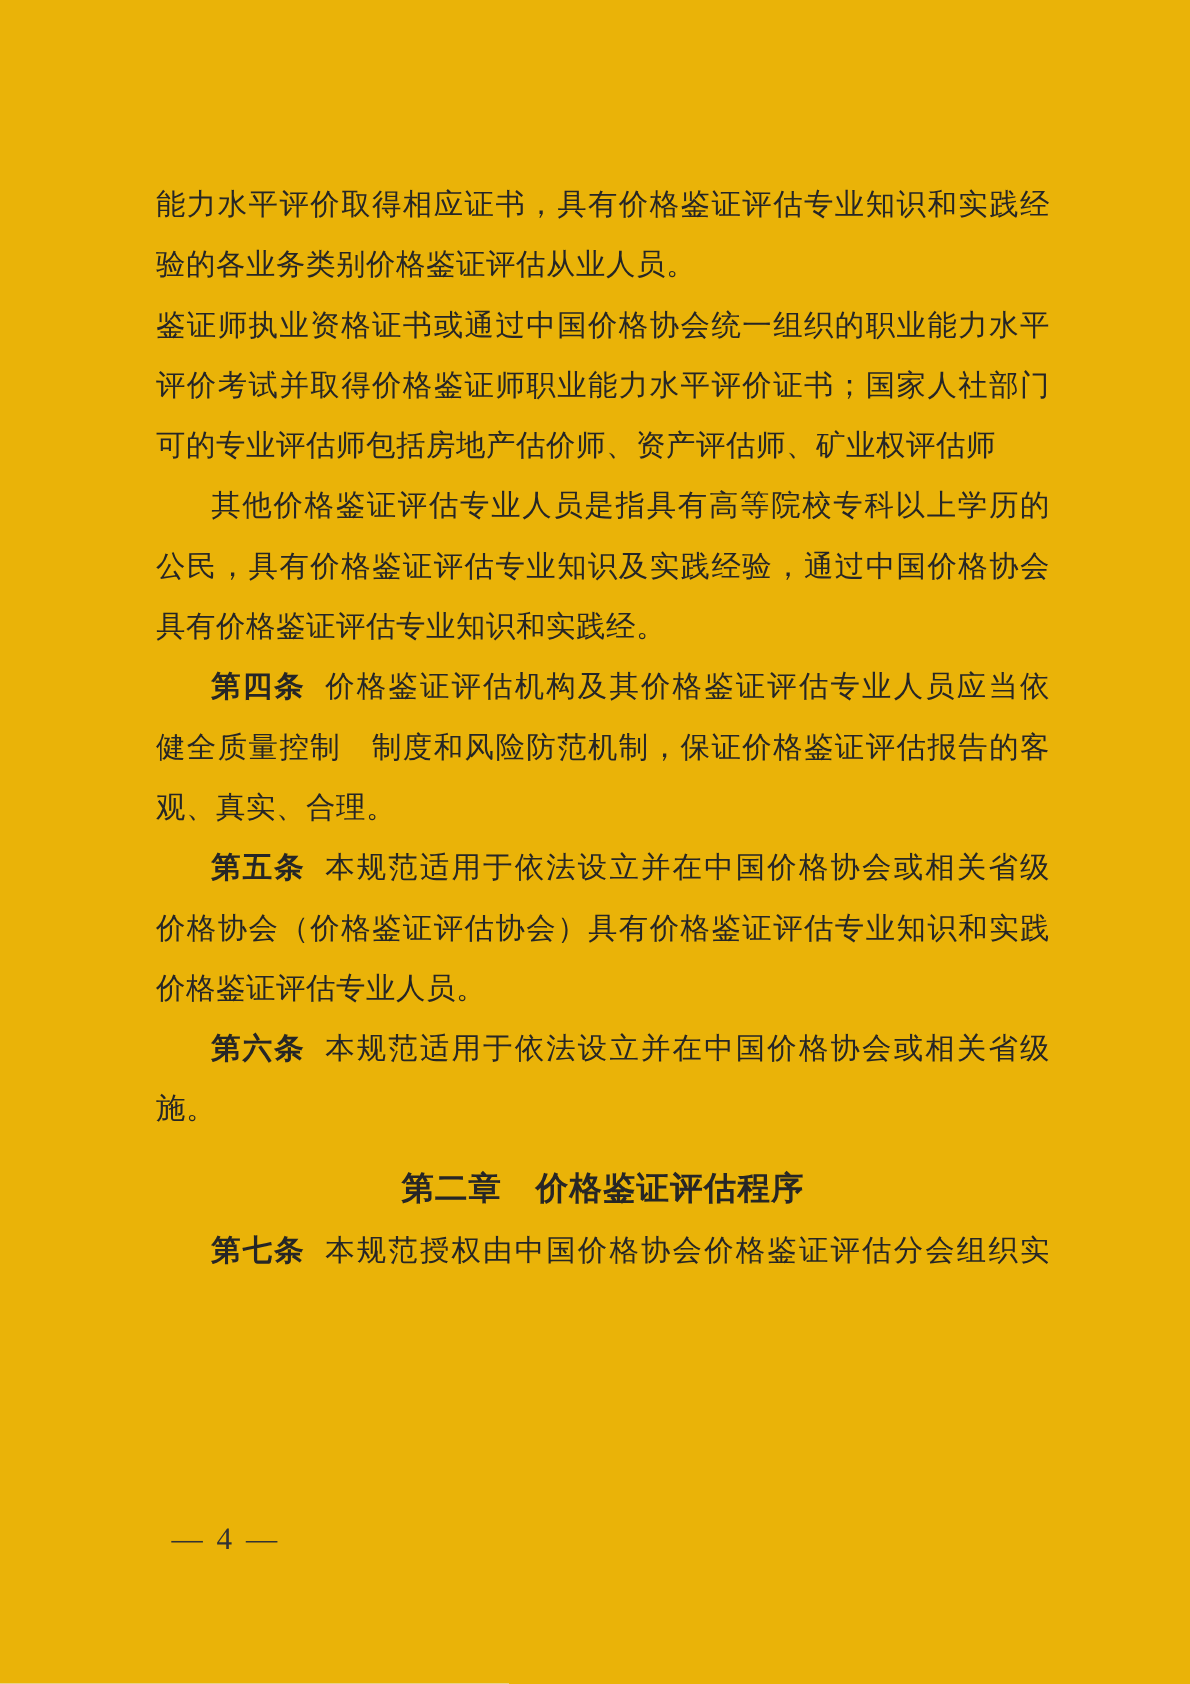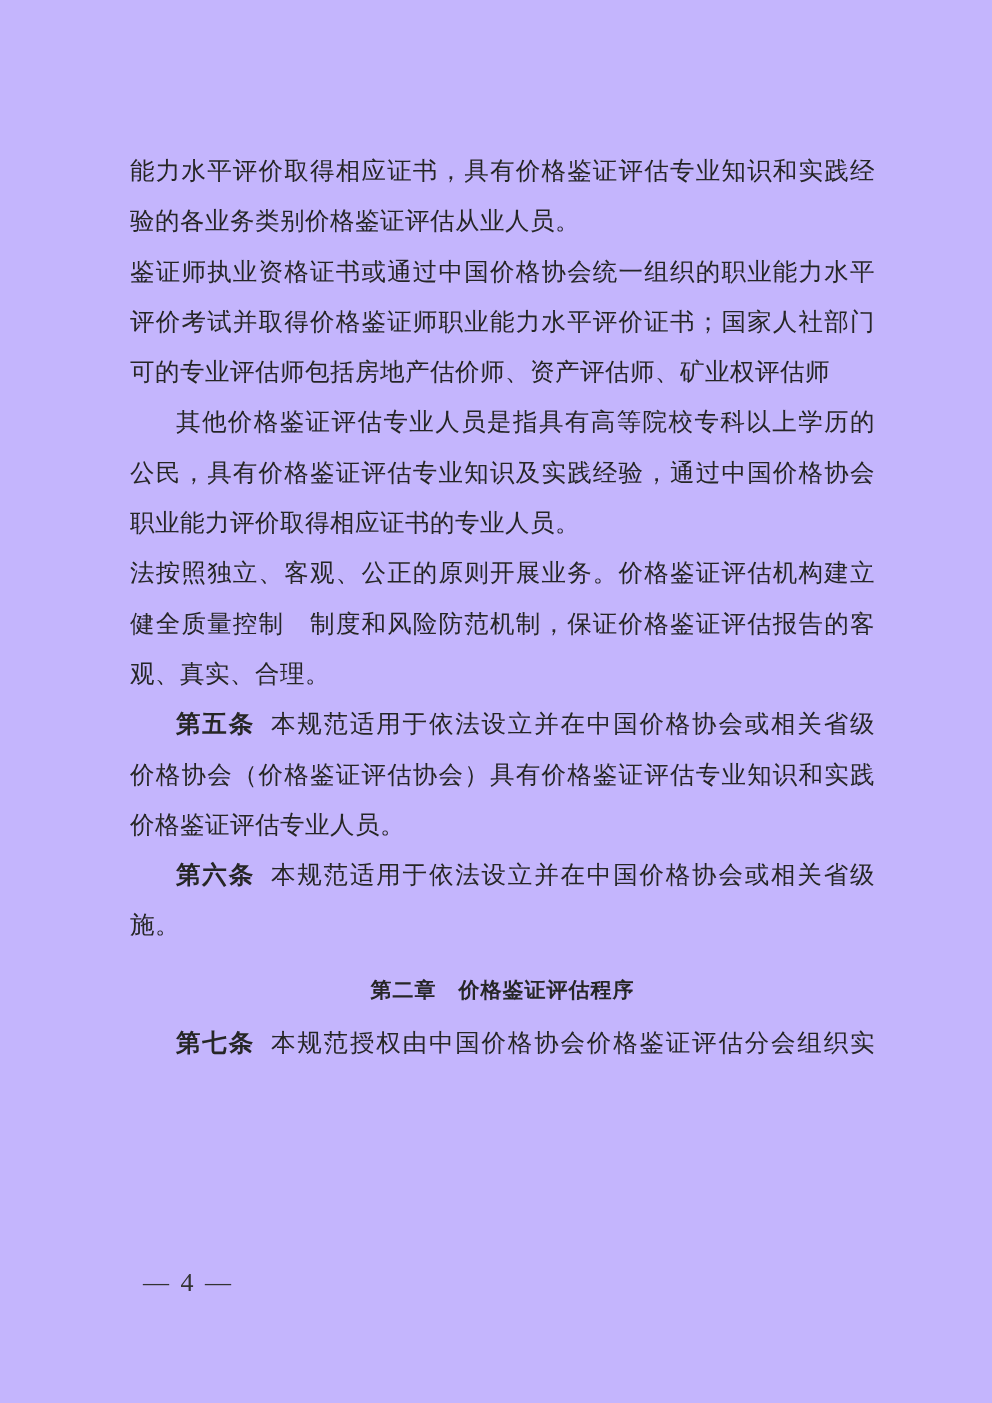--- a/index.html
+++ b/index.html
@@ -5,21 +5,21 @@
   html, body {
     margin: 0;
     padding: 0;
     background: #e8e8e8;
   }
   .page {
     position: relative;
     width: 992px;
     height: 1403px;
     margin: 0 auto;
-    background: #c4b5fd;
+    background: #eab308;
     color: #262626;
     font-family: "Liberation Serif", "DejaVu Serif", serif;
     overflow: hidden;
   }
   .text-block {
     position: absolute;
     left: 130px;
     top: 146px;
     width: 745px;
   }
@@ -36,21 +36,21 @@
     text-align-last: justify;
   }
   .line.indent {
     text-indent: 46px;
   }
   .art-num {
     font-weight: 700;
     margin-right: 16px;
   }
   .chapter-heading, .section-heading {
-    font-size: 21px;
+    font-size: 27px;
     font-weight: 700;
     line-height: 56px;
     height: 56px;
     text-align: center;
     letter-spacing: 1px;
     overflow: hidden;
   }
   .body + .chapter-heading { margin-top: 11px; }
   .section-heading + .body { margin-top: 11px; }
   .footer {
@@ -69,22 +69,22 @@
 
 <div class="page">
   <div class="text-block">
       <div class="line body fill">能力水平评价取得相应证书，具有价格鉴证评估专业知识和实践经</div>
       <div class="line body">验的各业务类别价格鉴证评估从业人员。</div>
       <div class="line body fill">鉴证师执业资格证书或通过中国价格协会统一组织的职业能力水平</div>
       <div class="line body fill">评价考试并取得价格鉴证师职业能力水平评价证书；国家人社部门认</div>
       <div class="line body">可的专业评估师包括房地产估价师、资产评估师、矿业权评估师等。</div>
       <div class="line body indent fill">其他价格鉴证评估专业人员是指具有高等院校专科以上学历的</div>
       <div class="line body fill">公民，具有价格鉴证评估专业知识及实践经验，通过中国价格协会</div>
-      <div class="line body">职业能力评价取得相应证书的专业人员。</div>
-      <div class="line body fill">法按照独立、客观、公正的原则开展业务。价格鉴证评估机构建立</div>
+      <div class="line body">具有价格鉴证评估专业知识和实践经。</div>
+      <div class="line body indent fill"><span class="art-num">第四条</span><span>价格鉴证评估机构及其价格鉴证评估专业人员应当依</span></div>
       <div class="line body fill">健全质量控制　制度和风险防范机制，保证价格鉴证评估报告的客</div>
       <div class="line body">观、真实、合理。</div>
       <div class="line body indent fill"><span class="art-num">第五条</span><span>本规范适用于依法设立并在中国价格协会或相关省级</span></div>
       <div class="line body fill">价格协会（价格鉴证评估协会）具有价格鉴证评估专业知识和实践经</div>
       <div class="line body">价格鉴证评估专业人员。</div>
       <div class="line body indent fill"><span class="art-num">第六条</span><span>本规范适用于依法设立并在中国价格协会或相关省级</span></div>
       <div class="line body">施。</div>
       <div class="chapter-heading">第二章　价格鉴证评估程序</div>
       <div class="line body indent fill"><span class="art-num">第七条</span><span>本规范授权由中国价格协会价格鉴证评估分会组织实</span></div>
     </div>

